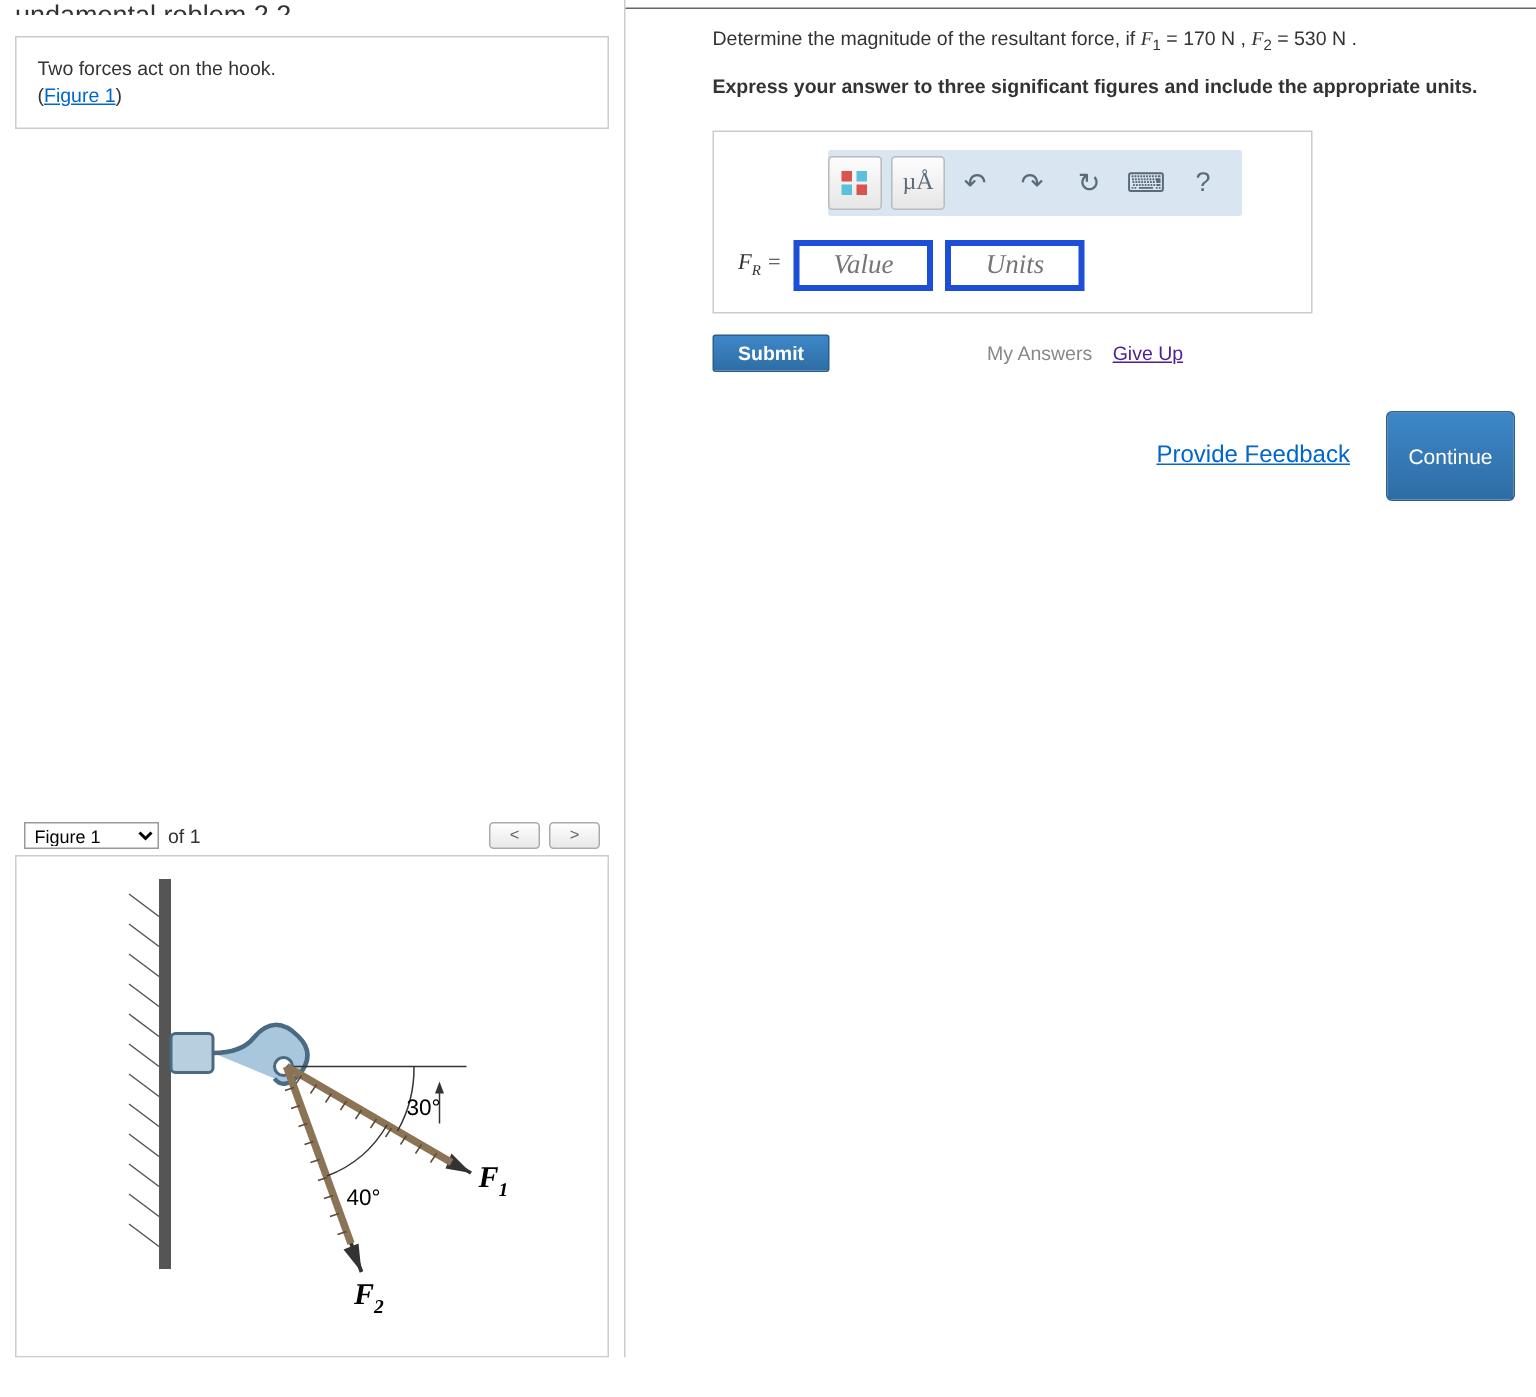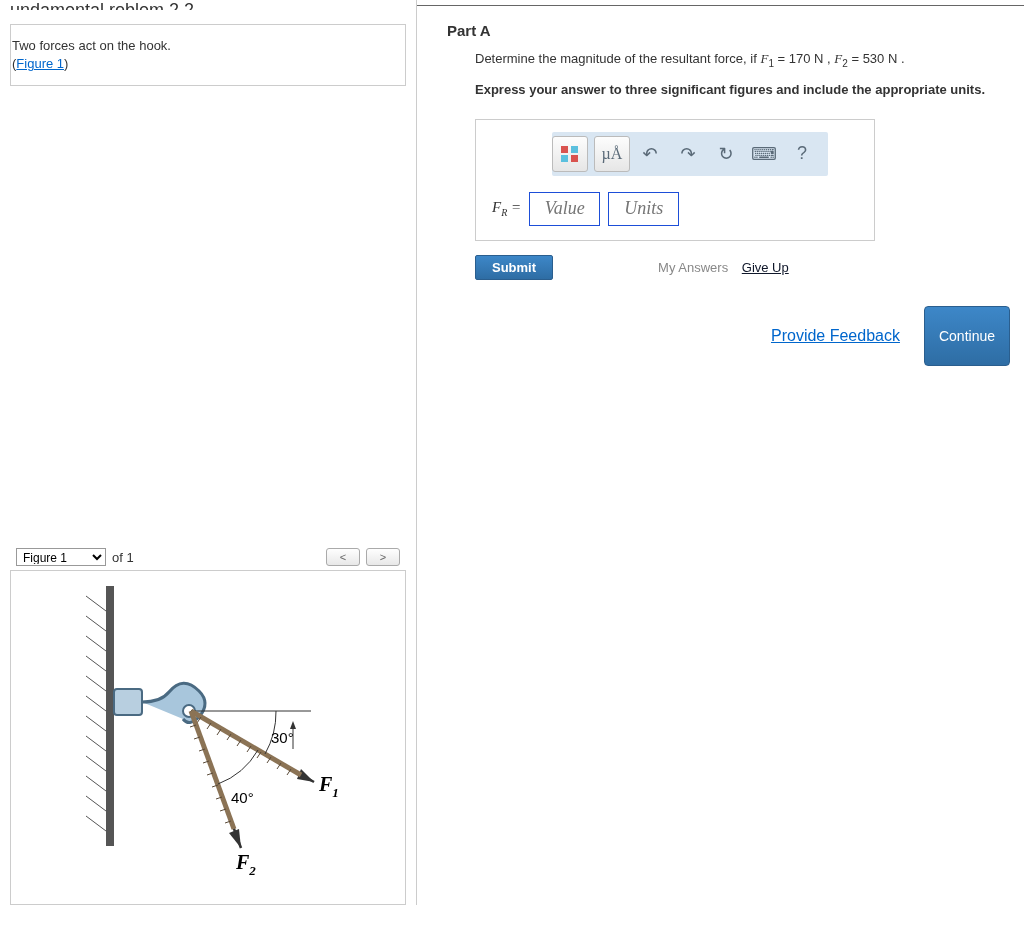--- a/index.html
+++ b/index.html
@@ -29,21 +29,21 @@
   .problem-title-cut {
     font-size: 18px;
     color: #333;
     height: 10px;
     overflow: hidden;
     margin-bottom: 10px;
     padding-left: 0;
   }
   .prompt-box {
     border: 1px solid #ccc;
-    padding: 12px 1px;
+    padding: 12px 14px;
     margin-top: 14px;
     color: #333;
     line-height: 1.4;
   }
   .prompt-box a { color: #0066cc; text-decoration: underline; }
   .figure-gap { height: 460px; }
   .figure-bar {
     display: flex;
     align-items: center;
     gap: 6px;
@@ -135,23 +135,23 @@
     align-items: center;
     gap: 8px;
   }
   .fr-label {
     font-family: Liberation Serif, serif;
     font-style: italic;
     font-size: 15px;
   }
   .fr-label .sub { font-size: 10px; vertical-align: sub; font-style: italic; }
   .ans-input {
-    width: 71px;
+    width: 93px;
     height: 34px;
-    border: 1px solid #1d4ed8;
+    border: 4px solid #1d4ed8;
     font-family: 'Times New Roman', serif;
     font-style: italic;
     font-size: 18px;
     color: #ef4444;
     text-align: center;
   }
   .submit-row {
     margin: 14px 0 0 28px;
     display: flex;
     align-items: center;
@@ -162,21 +162,21 @@
     color: #fff;
     border: 1px solid #2a5e8e;
     padding: 4px 16px;
     font-weight: bold;
     font-size: 13px;
     border-radius: 2px;
     cursor: pointer;
   }
   .answer-links { font-size: 13px; }
   .answer-links .muted { color: #888; margin-right: 10px; }
-  .answer-links a { color: #0f172a; text-decoration: underline; }
+  .answer-links a { color: #4c1d95; text-decoration: underline; }
   .bottom-row {
     margin-top: 26px;
     display: flex;
     align-items: center;
     justify-content: flex-end;
     gap: 24px;
   }
   .feedback-link { color: #0066cc; text-decoration: underline; font-size: 16px; }
   .continue-btn {
     background: linear-gradient(#3d87c8,#2e6da4);
@@ -285,21 +285,20 @@
           <line x1="220" y1="250" x2="214" y2="252"></line>
         </g>
 
         <path d="M247 179 A78 78 0 0 1 207 213" fill="none" stroke="#333" stroke-width="1"></path>
         <text x="220" y="232" font-family="Arial" font-size="15">40°</text>
       </svg>
     </div>
   </div>
 
   <div class="right-col">
-    <div class="part-label">Part A</div>
 
     <div class="question-text">
       <span>Determine the magnitude of the resultant force, if </span><span class="math">F</span><span class="sub">1</span><span> = 170 N </span><span>, </span><span class="math">F</span><span class="sub">2</span><span> = 530 N .</span>
     </div>
 
     <div class="instruct">Express your answer to three significant figures and include the appropriate units.</div>
 
     <div class="answer-box">
       <div class="toolbar">
         <span class="tool-btn boxed">

